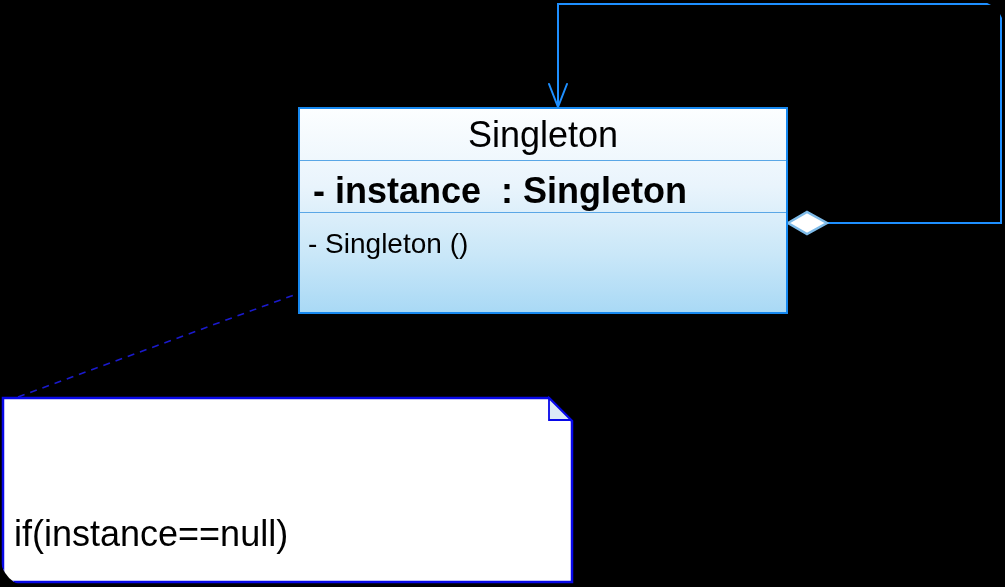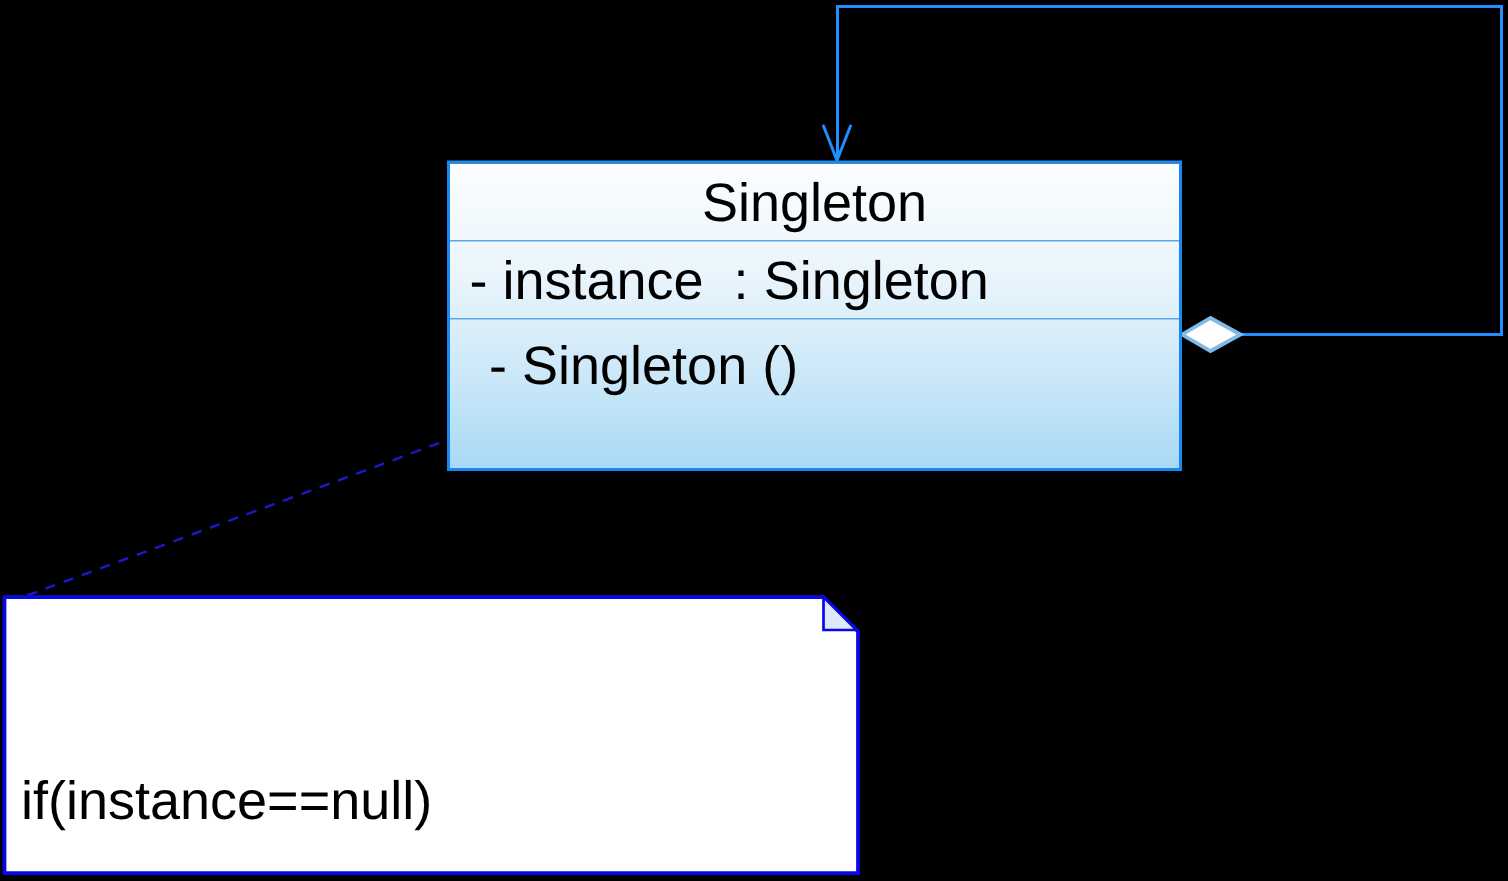--- a/index.html
+++ b/index.html
@@ -8,20 +8,21 @@
     background: #000;
   }
   #canvas {
     position: relative;
     width: 1005px;
     height: 587px;
     background: var(--background, #000);
     overflow: hidden;
     font-family: "Liberation Sans", sans-serif;
     color: var(--text, #000);
+    border-radius: 31px;
   }
   #overlay-svg {
     position: absolute;
     left: 0; top: 0;
     width: 1005px; height: 587px;
     z-index: 1;
   }
   .connector-line {
     stroke: var(--connector);
     stroke-width: 2;
@@ -77,31 +78,32 @@
     align-items: center;
     justify-content: center;
     font-size: 36px;
     white-space: pre;
   }
   .class-attrs-compartment {
     height: 52px;
     box-sizing: border-box;
     border-top: 1.5px solid var(--divider);
     display: flex;
-    align-items: center;
+    align-items: flex-end;
     padding-left: 13px;
     font-size: 36px;
     white-space: pre;
+    font-weight: bold;
   }
   .class-methods-compartment {
     flex: 1;
     box-sizing: border-box;
     border-top: 1.5px solid var(--divider);
-    padding: 9px 0 0 26px;
-    font-size: 36px;
+    padding: 9px 0 0 8px;
+    font-size: 28px;
   }
   .method-row {
     line-height: 44px;
     white-space: pre;
   }
   
   .note-text {
     position: absolute;
     left: 14px; top: 416px;
     z-index: 2;

